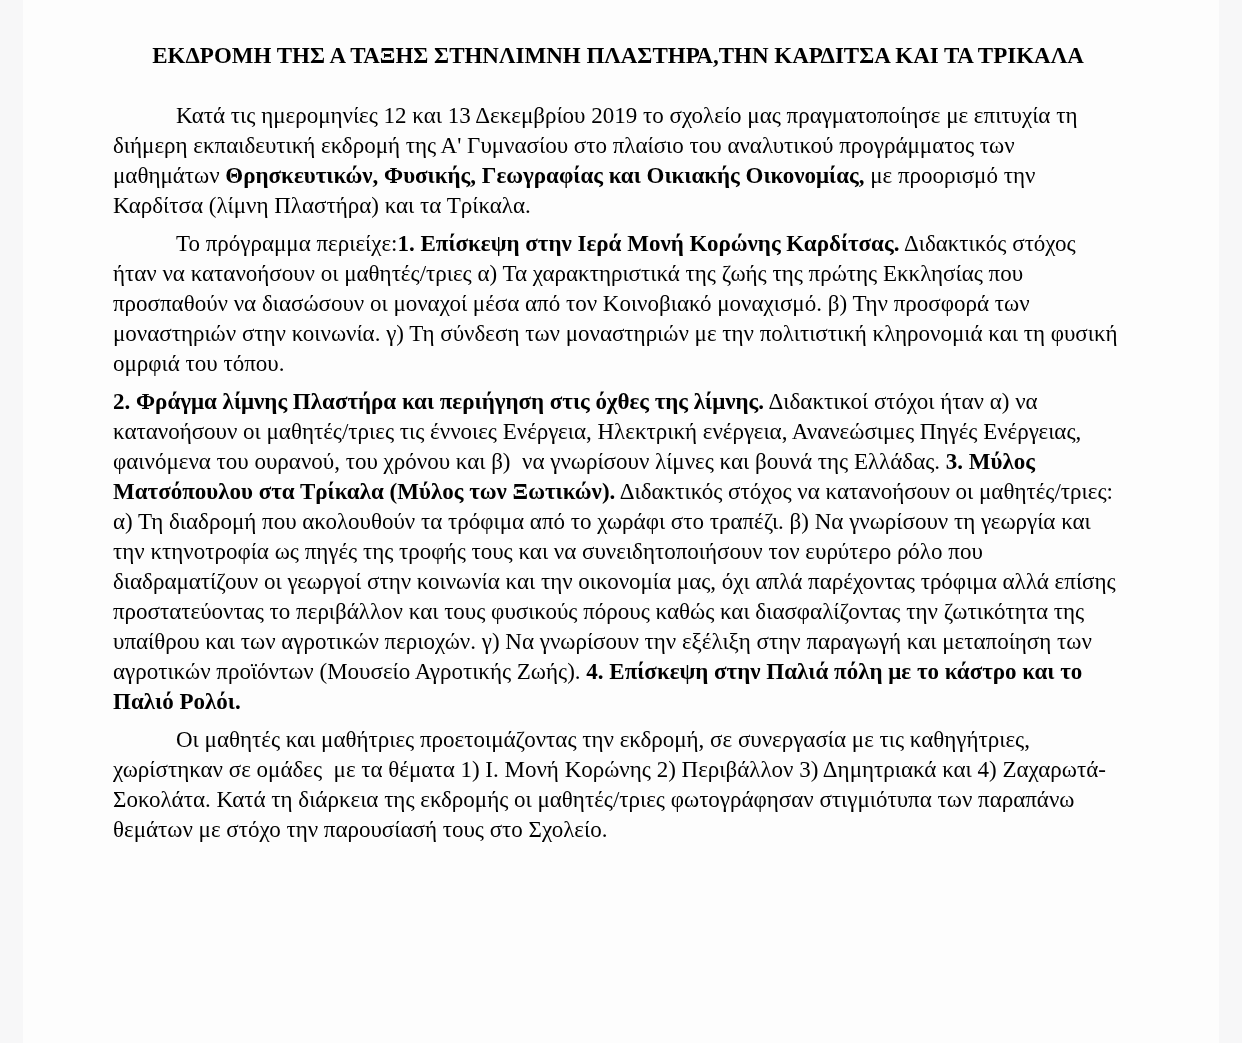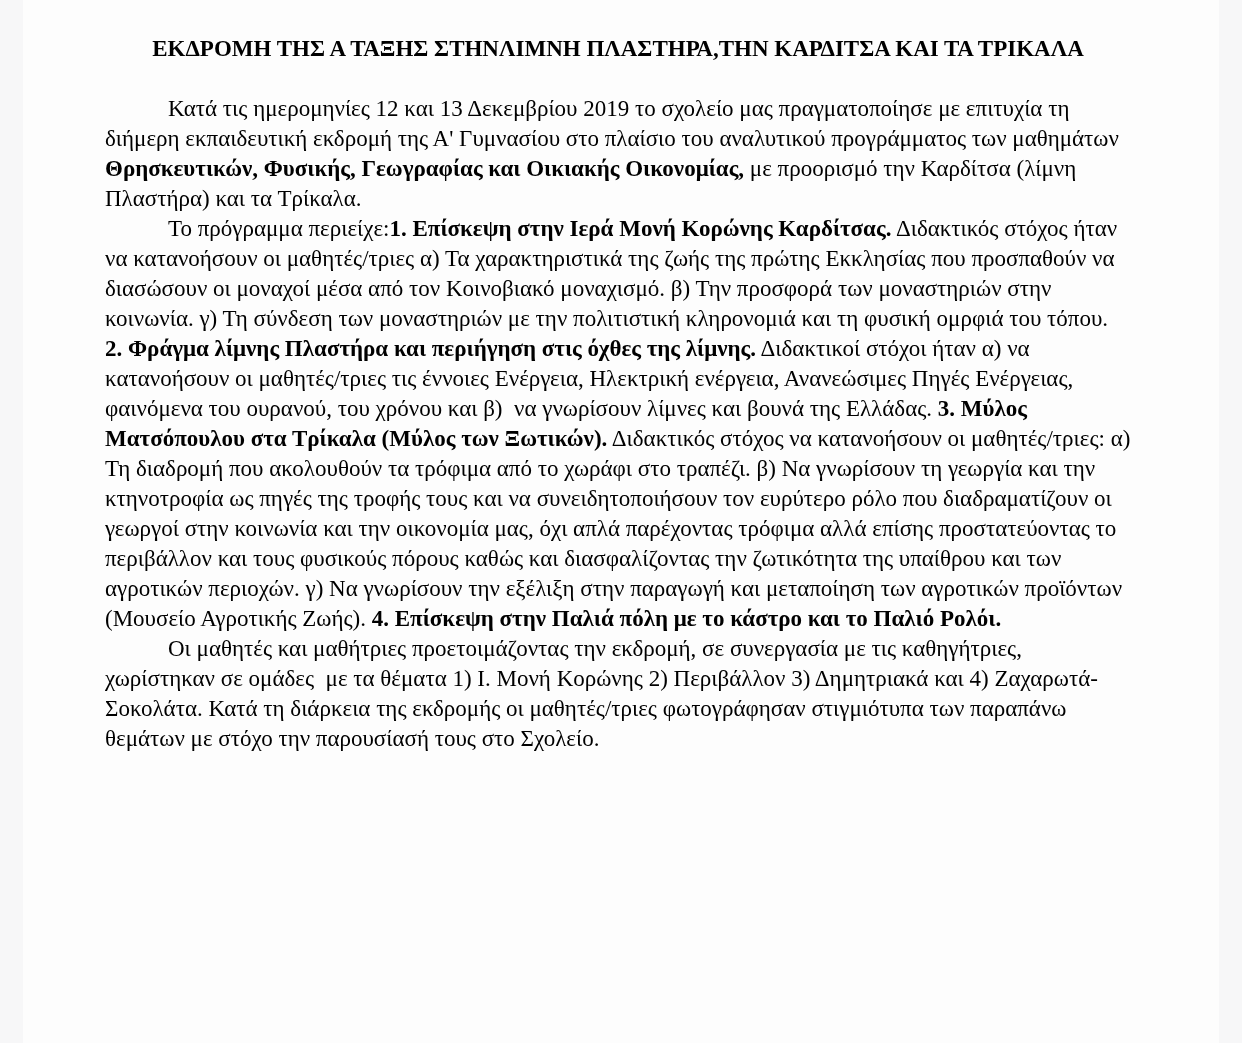--- a/index.html
+++ b/index.html
@@ -22,27 +22,27 @@
     width: 1196px;
     background: #fdfdfd;
     box-sizing: border-box;
     padding: 34px 88px 20px 82px;
   }
   .doc-title {
     font-size: 23px;
     line-height: 30px;
     font-weight: bold;
     text-align: center;
-    margin: 0 0 30px 0;
+    margin: 7px 0 30px 0;
     white-space: pre-wrap;
   }
   .para {
     font-size: 23px;
     line-height: 30px;
-    margin: 0;
+    margin: 8px;
     white-space: pre-wrap;
     text-align: left;
   }
   .indent {
     text-indent: 63px;
   }
   .b {
     font-weight: bold;
   }
 </style>

